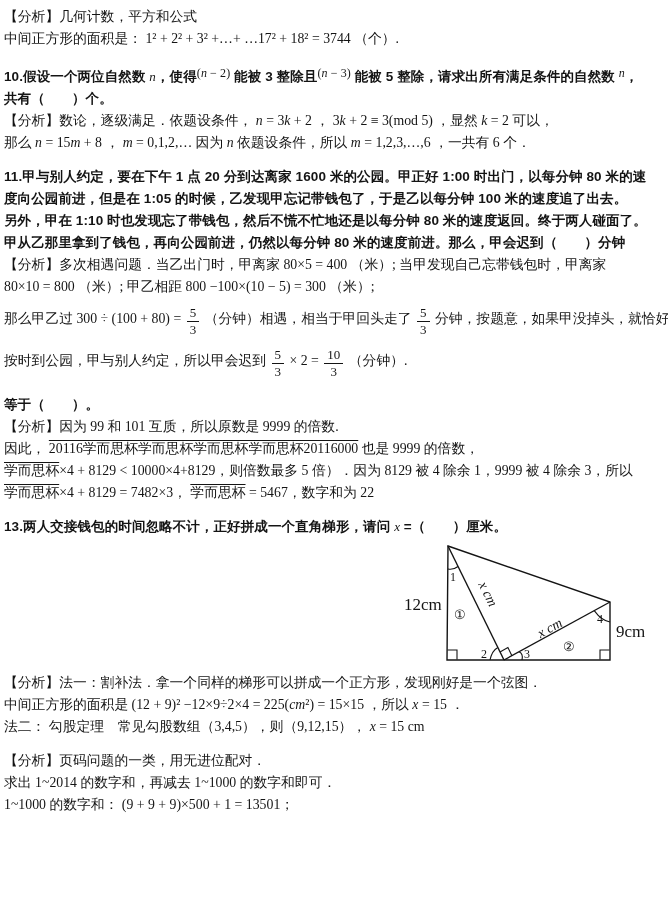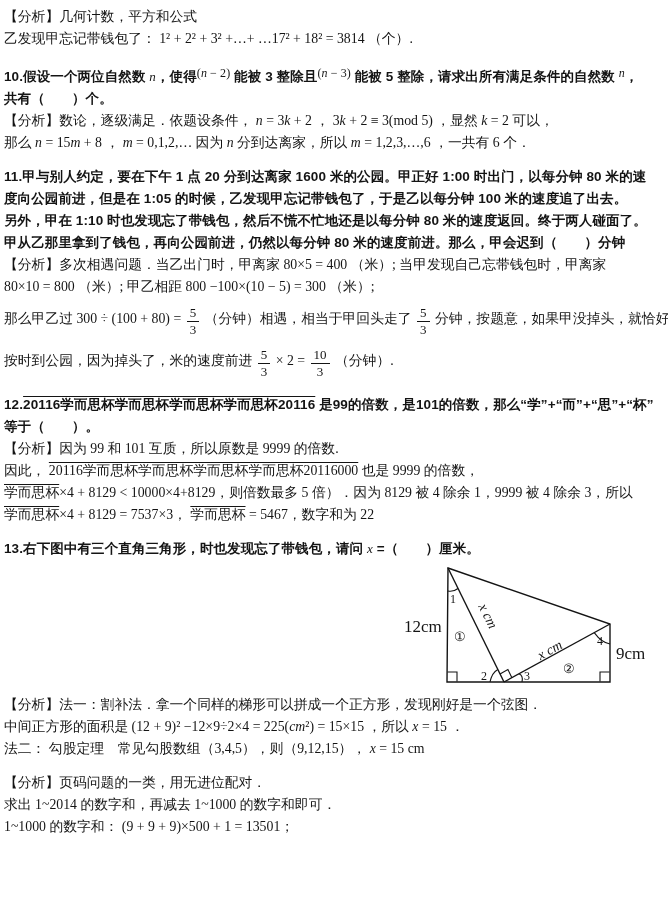--- a/index.html
+++ b/index.html
@@ -34,44 +34,43 @@
   .fig-wrap{position:relative;height:134px;display:none;}
   .fig-wrap svg{position:absolute;left:396px;top:0;}
   svg text{font-family:"Liberation Serif",serif;fill:#141414;}
 </style>
 </head>
 <body>
 
 <div class="page">
   <div id="doc">
       <div class="line ana"><span>【分析】几何计数，平方和公式</span></div>
-      <div class="line ana"><span>乙发现甲忘记带钱包了：  </span><span class="seg-m">1² + 2² + 3² +…+ …17² + 18² = 3814</span><span> （个）.</span></div>
+      <div class="line ana"><span>中间正方形的面积是：  </span><span class="seg-m">1² + 2² + 3² +…+ …17² + 18² = 3744</span><span> （个）.</span></div>
       <div class="line gap"></div>
       <div class="line stmt"><span>10.</span><span>假设一个两位自然数 </span><span class="seg-i">n</span><span>，使得</span><span class="seg-mu">(</span><span class="seg-iu">n</span><span class="seg-mu"> − 2)</span><span> 能被 3 整除且</span><span class="seg-mu">(</span><span class="seg-iu">n</span><span class="seg-mu"> − 3)</span><span> 能被 5 整除，请求出所有满足条件的自然数 </span><span class="seg-iu">n</span><span>，</span></div>
       <div class="line stmt"><span>共有（　　）个。</span></div>
       <div class="line ana"><span>【分析】数论，逐级满足．依题设条件， </span><span class="seg-i">n</span><span> = 3</span><span class="seg-i">k</span><span> + 2 ， 3</span><span class="seg-i">k</span><span> + 2 ≡ 3(mod 5) ，显然 </span><span class="seg-i">k</span><span> = 2 可以，</span></div>
-      <div class="line ana"><span>那么 </span><span class="seg-i">n</span><span> = 15</span><span class="seg-i">m</span><span> + 8 ， </span><span class="seg-i">m</span><span> = 0,1,2,… 因为 </span><span class="seg-i">n</span><span> 分到达离家，所以 </span><span class="seg-i">m</span><span> = 1,2,3,…,6 ，一共有 6 个．</span></div>
+      <div class="line ana"><span>那么 </span><span class="seg-i">n</span><span> = 15</span><span class="seg-i">m</span><span> + 8 ， </span><span class="seg-i">m</span><span> = 0,1,2,… 因为 </span><span class="seg-i">n</span><span> 依题设条件，所以 </span><span class="seg-i">m</span><span> = 1,2,3,…,6 ，一共有 6 个．</span></div>
       <div class="line gap"></div>
       <div class="line stmt"><span>11.</span><span>甲与别人约定，要在下午 1 点 20 分到达离家 1600 米的公园。甲正好 1:00 时出门，以每分钟 80 米的速</span></div>
       <div class="line stmt"><span>度向公园前进，但是在 1:05 的时候，乙发现甲忘记带钱包了，于是乙以每分钟 100 米的速度追了出去。</span></div>
       <div class="line stmt"><span>另外，甲在 1:10 时也发现忘了带钱包，然后不慌不忙地还是以每分钟 80 米的速度返回。终于两人碰面了。</span></div>
       <div class="line stmt"><span>甲从乙那里拿到了钱包，再向公园前进，仍然以每分钟 80 米的速度前进。那么，甲会迟到（　　）分钟</span></div>
       <div class="line ana"><span>【分析】多次相遇问题．当乙出门时，甲离家 80×5 = 400 （米）; 当甲发现自己忘带钱包时，甲离家</span></div>
       <div class="line ana"><span>80×10 = 800 （米）; 甲乙相距 800 −100×(10 − 5) = 300 （米）;</span></div>
       <div class="line ana tall"><span>那么甲乙过 300 ÷ (100 + 80) = </span><span class="frac"><span class="fn">5</span><span class="fd">3</span></span><span> （分钟）相遇，相当于甲回头走了 </span><span class="frac"><span class="fn">5</span><span class="fd">3</span></span><span> 分钟，按题意，如果甲没掉头，就恰好</span></div>
-      <div class="line ana tall"><span>按时到公园，因为掉头了，米的速度前进 </span><span class="frac"><span class="fn">5</span><span class="fd">3</span></span><span> × 2 = </span><span class="frac"><span class="fn">10</span><span class="fd">3</span></span><span> （分钟）.</span></div>
+      <div class="line ana tall"><span>按时到公园，甲与别人约定，所以甲会迟到 </span><span class="frac"><span class="fn">5</span><span class="fd">3</span></span><span> × 2 = </span><span class="frac"><span class="fn">10</span><span class="fd">3</span></span><span> （分钟）.</span></div>
       <div class="line gap"></div>
-      <div class="line stmt"><span>12.</span><span class="seg-o">20116学而思杯学而思杯学而思杯学而思杯20116</span><span> 是99的倍数，是101的倍数，那么“学”+“而”+“思”+“杯”</span></div>
       <div class="line stmt"><span>等于（　　）。</span></div>
       <div class="line ana"><span>【分析】因为 99 和 101 互质，所以原数是 9999 的倍数.</span></div>
       <div class="line ana"><span>因此， </span><span class="seg-o">20116学而思杯学而思杯学而思杯学而思杯20116000</span><span> 也是 9999 的倍数，</span></div>
       <div class="line ana"><span class="seg-o">学而思杯</span><span>×4 + 8129 &lt; 10000×4+8129，则倍数最多 5 倍）．因为 8129 被 4 除余 1，9999 被 4 除余 3，所以</span></div>
-      <div class="line ana"><span class="seg-o">学而思杯</span><span>×4 + 8129 = 7537×3， </span><span class="seg-o">学而思杯</span><span> = 5467，数字和为 22</span></div>
+      <div class="line ana"><span class="seg-o">学而思杯</span><span>×4 + 8129 = 7482×3， </span><span class="seg-o">学而思杯</span><span> = 5467，数字和为 22</span></div>
       <div class="line gap"></div>
-      <div class="line stmt"><span>13.</span><span>右下图中有三个直角三角形，时也发现忘了带钱包，请问 </span><span class="seg-i">x</span><span> =（　　）厘米。</span></div>
+      <div class="line stmt"><span>13.</span><span>两人交接钱包的时间忽略不计，正好拼成一个直角梯形，请问 </span><span class="seg-i">x</span><span> =（　　）厘米。</span></div>
       <div class="fig-wrap" id="figure-block" style="display: block;">
   <svg width="262" height="134" viewBox="0 0 262 134">
 
     <polygon points="48,8 210,64 210,122 47,122" fill="none" stroke="#141414" stroke-width="1.4"></polygon>
 
     <line x1="48" y1="8" x2="104" y2="122" stroke="#141414" stroke-width="1.4"></line>
     <line x1="104" y1="122" x2="210" y2="64" stroke="#141414" stroke-width="1.4"></line>
 
     <polyline points="47.5,112 57,112 57,121.5" fill="none" stroke="#141414" stroke-width="1.1"></polyline>
     <polyline points="200,121.5 200,112 209.5,112" fill="none" stroke="#141414" stroke-width="1.1"></polyline>

